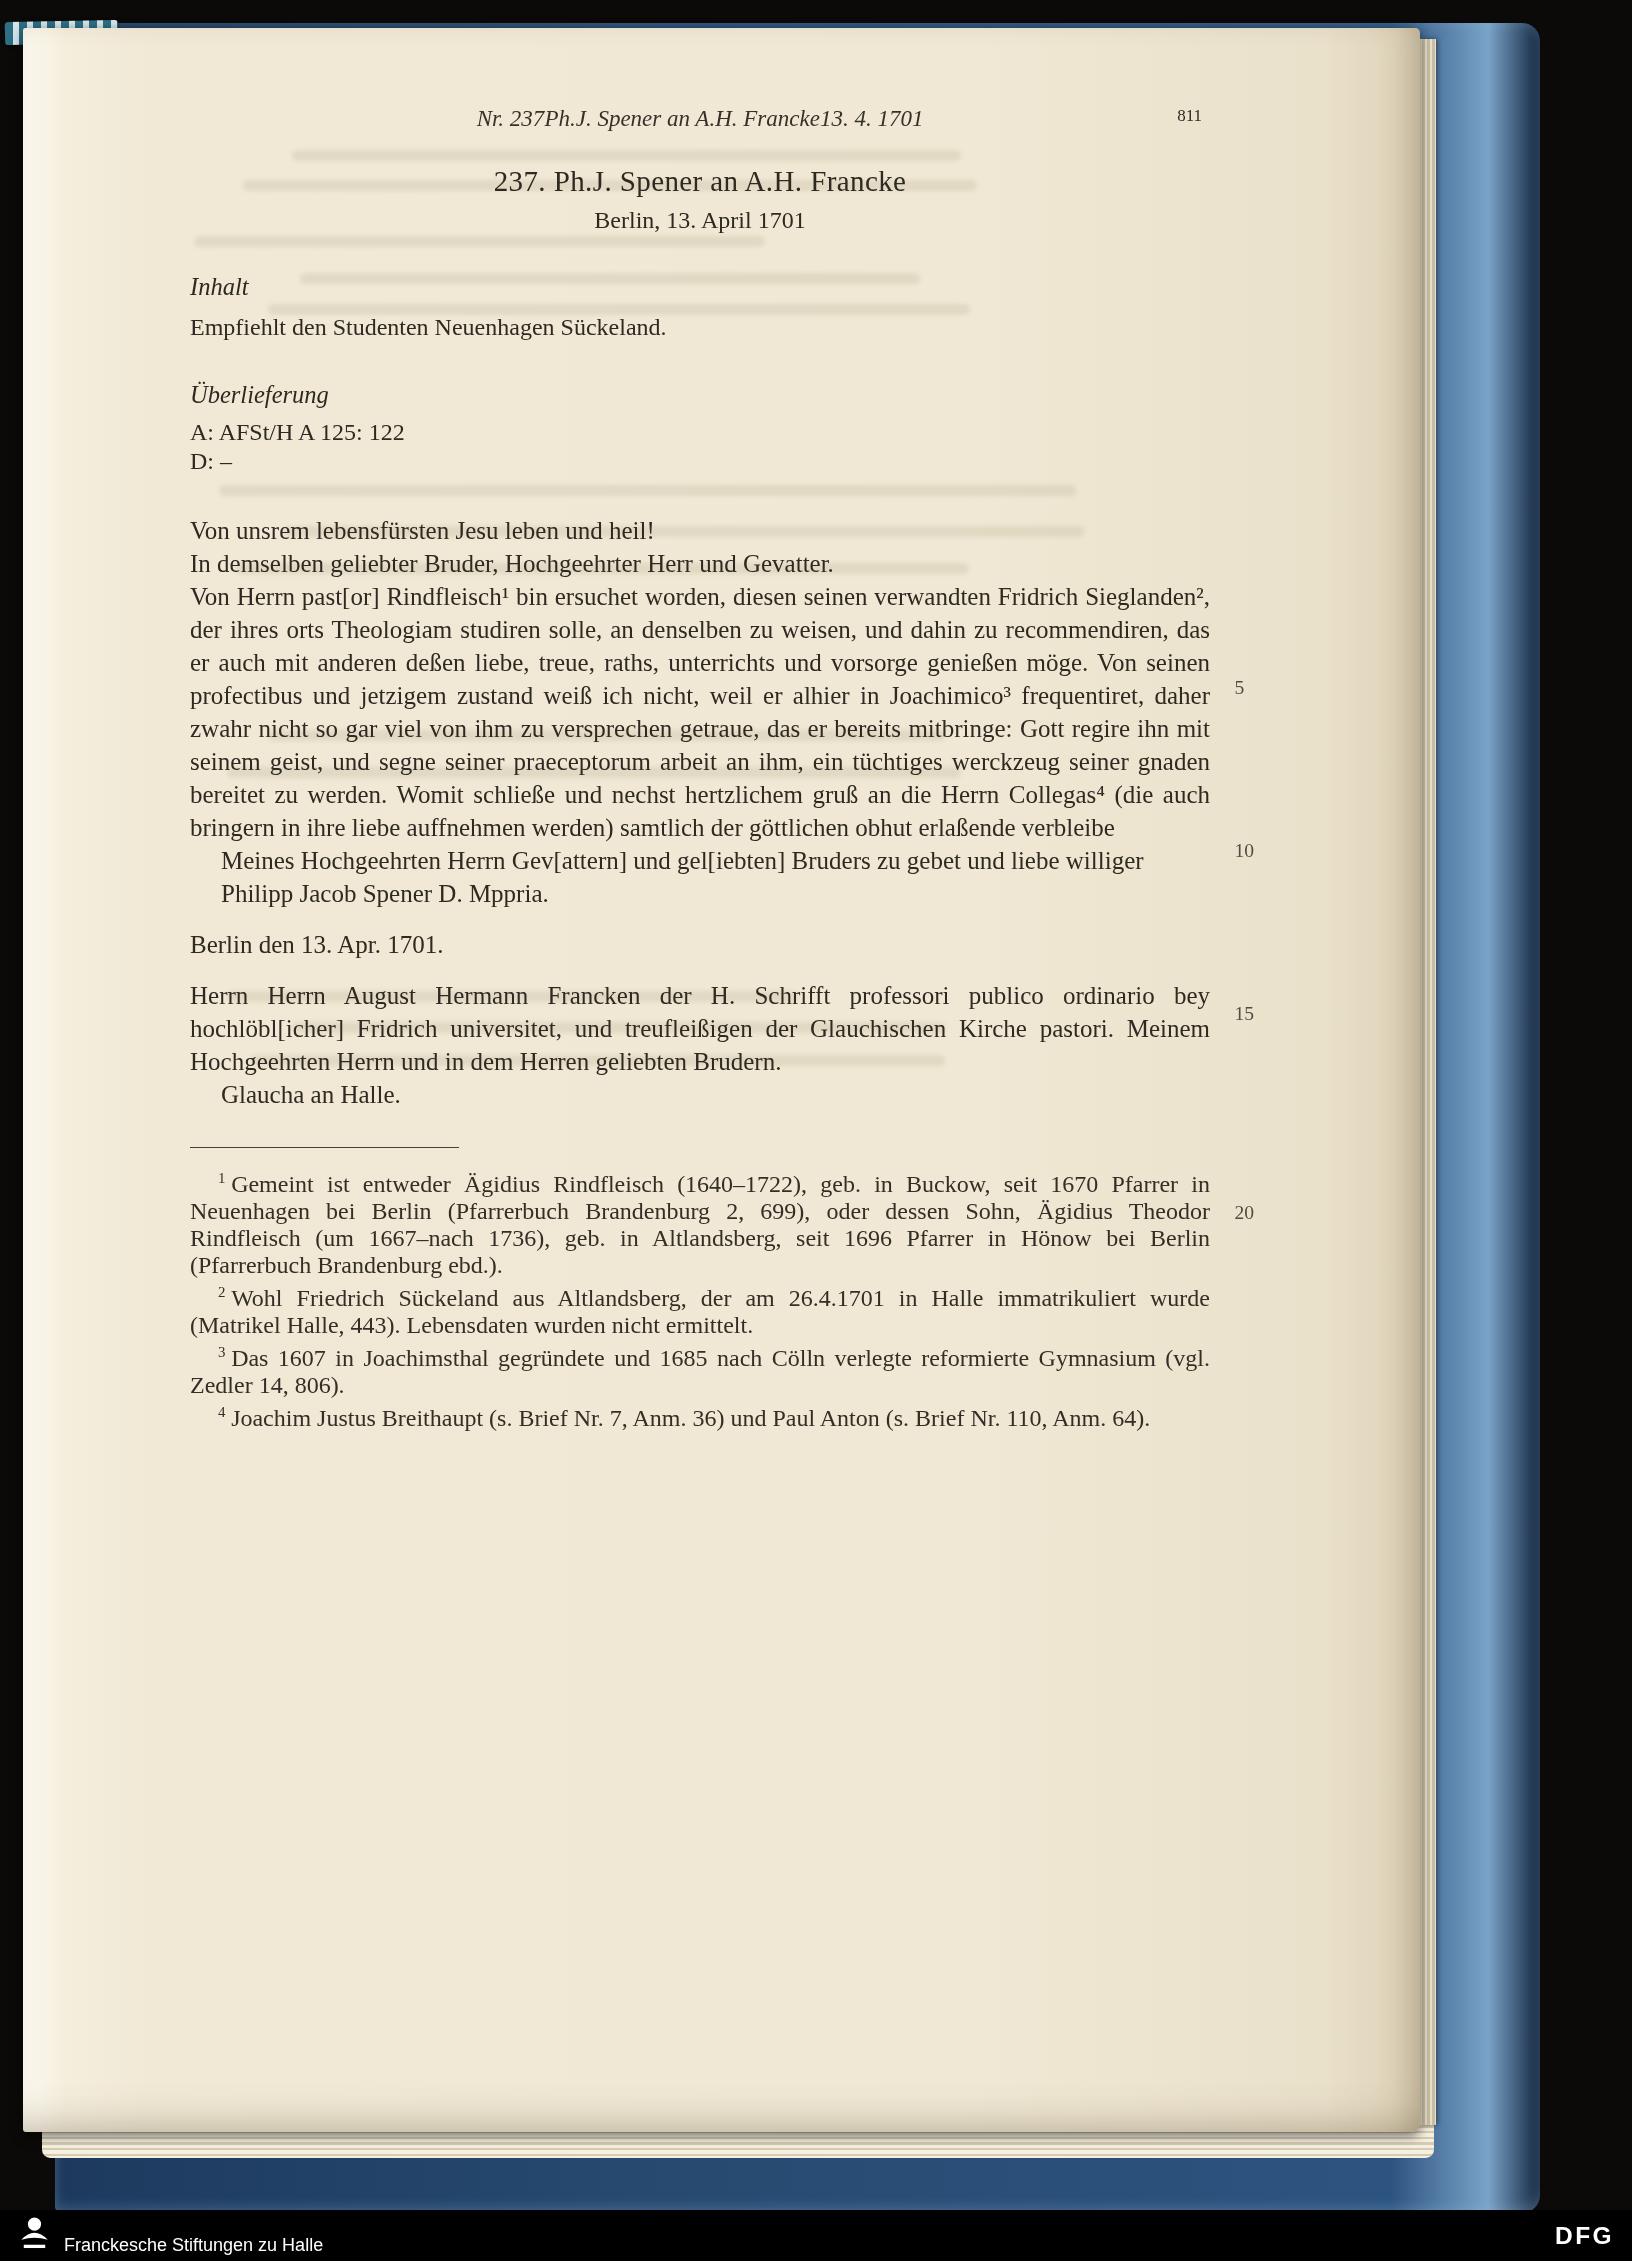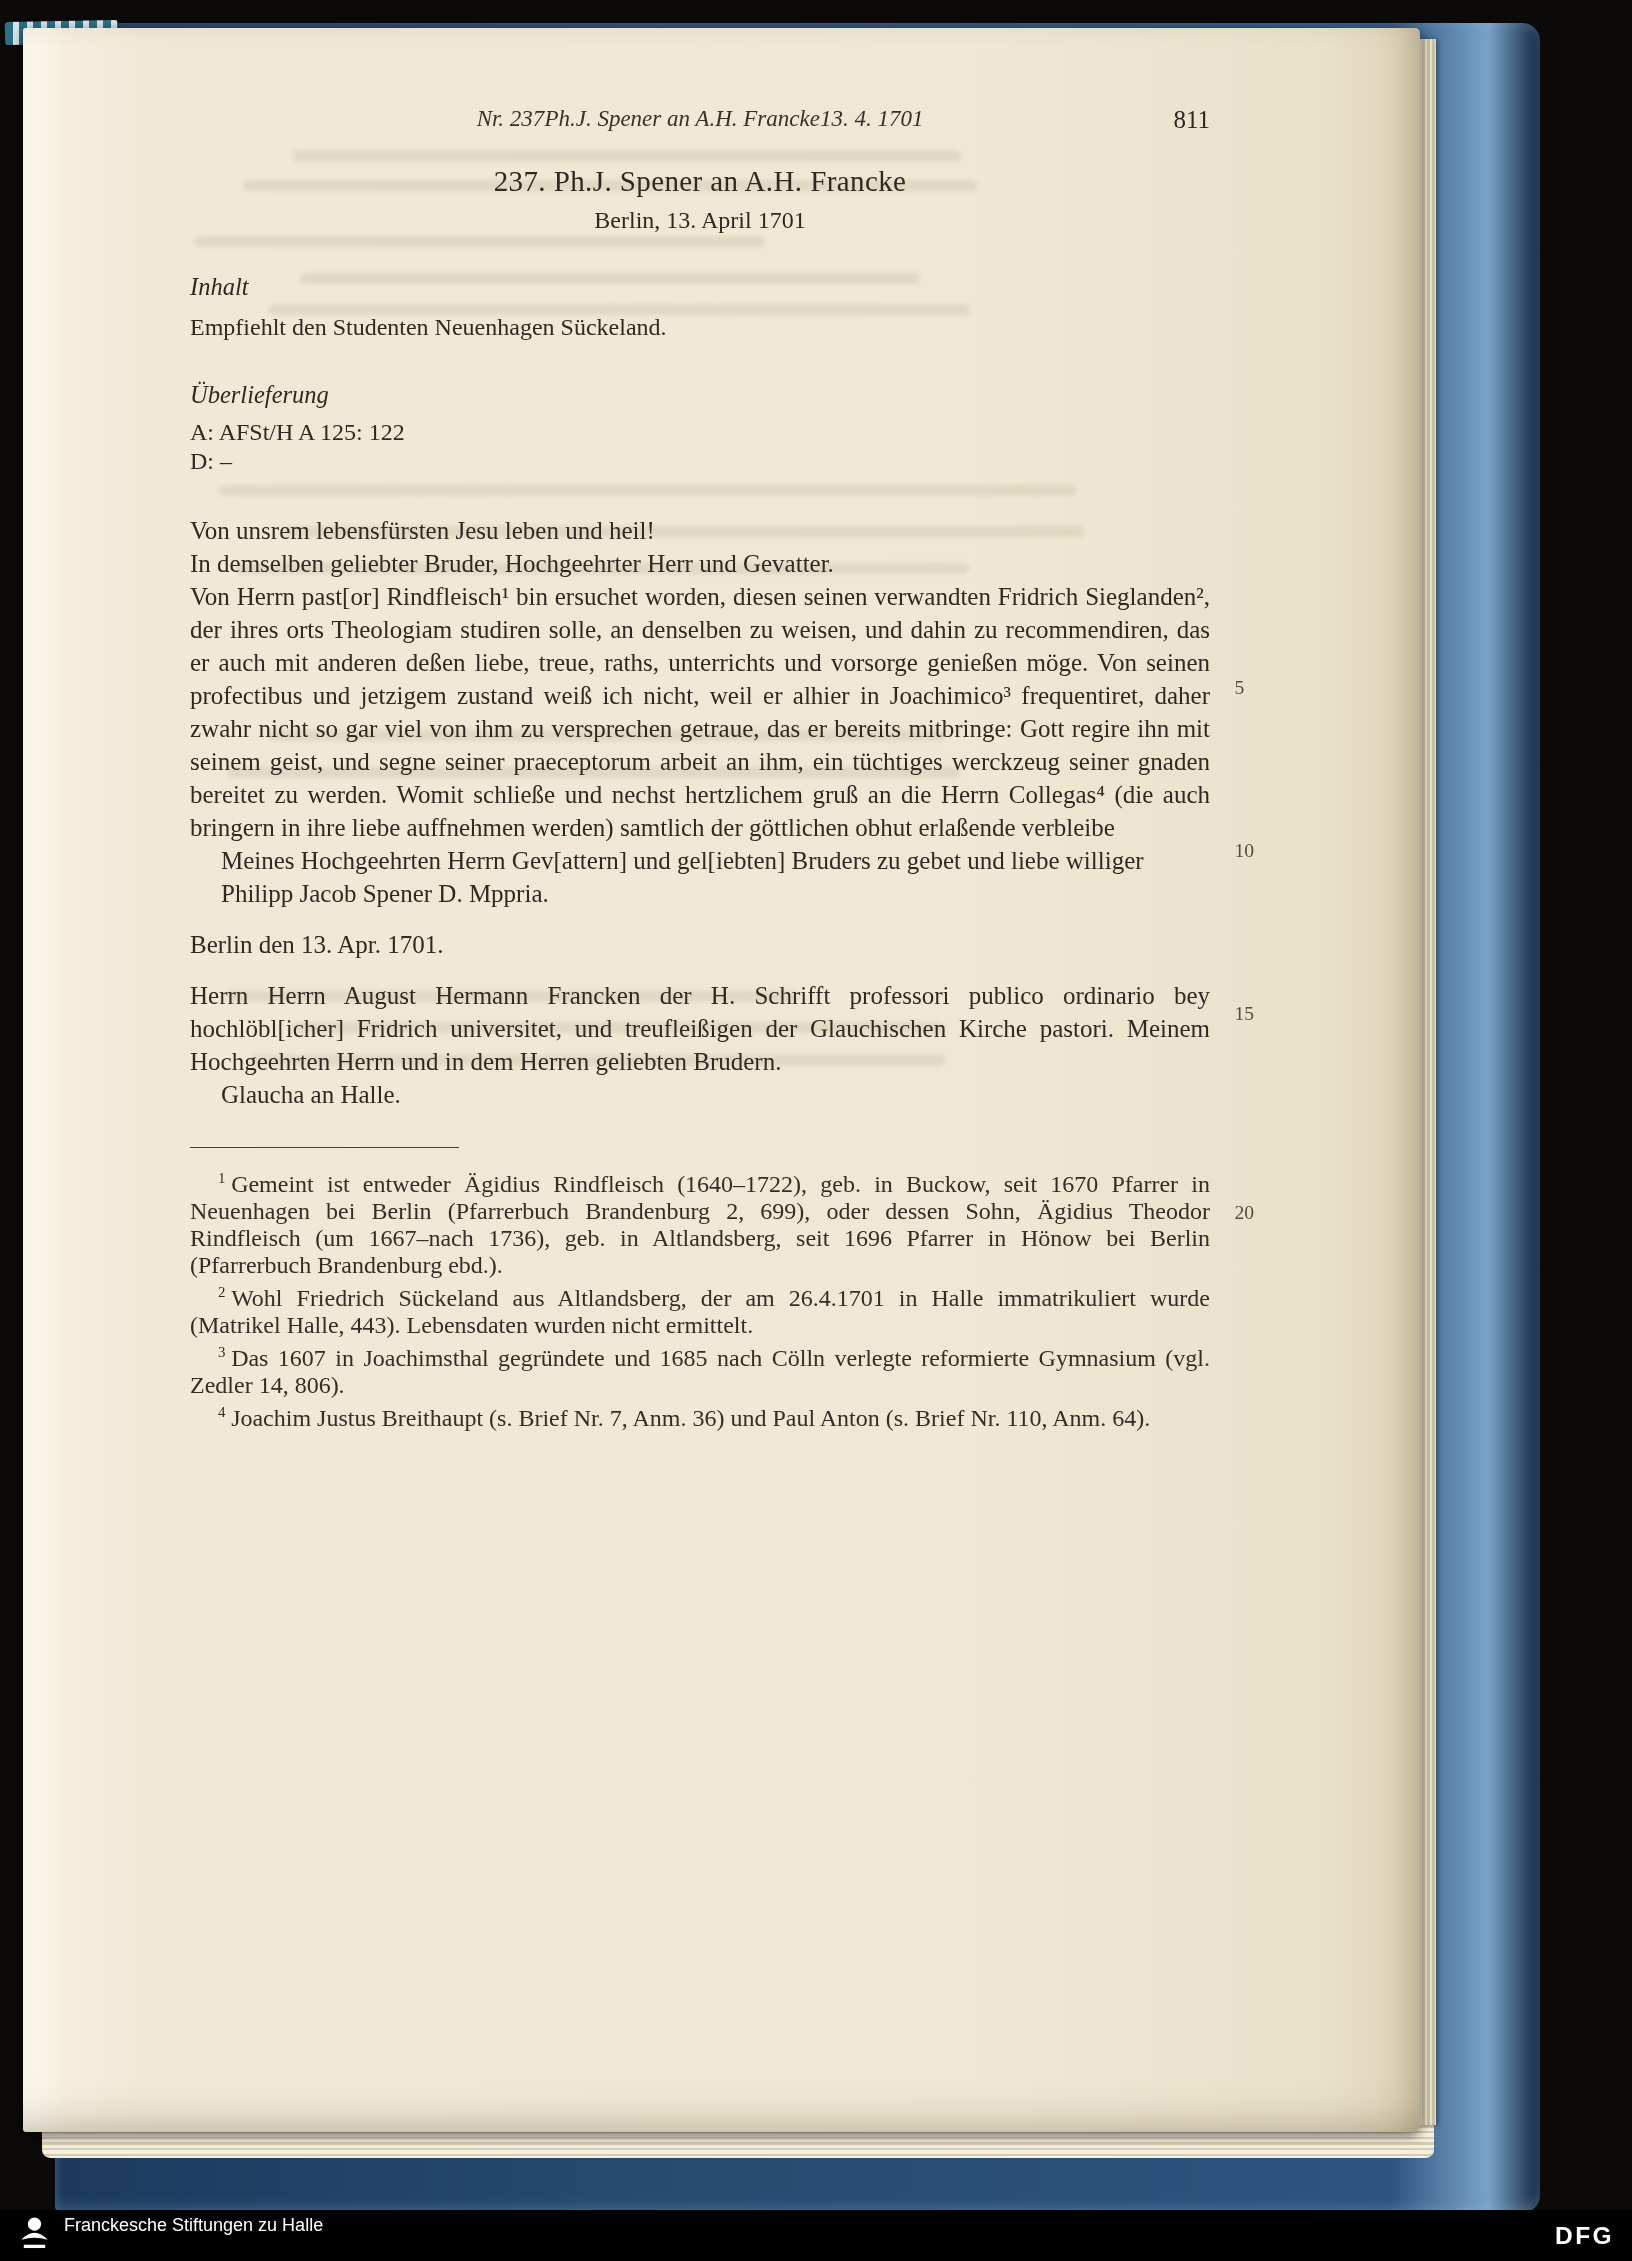--- a/index.html
+++ b/index.html
@@ -56,21 +56,21 @@
   }
 
   
   .text-column{position:absolute;left:167px;top:78px;width:1020px;}
 
   .running-header{position:relative;height:34px;}
   .rh-center{
     display:flex;justify-content:center;
     font-style:italic;font-size:23px;color:#36312a;
   }
-  .pagenum{position:absolute;right:0;top:0;font-size:25px;margin-left:11px;}
+  .pagenum{position:absolute;right:8px;top:0;font-size:17px;margin-left:11px;}
 
   .title{font-size:29px;font-weight:400;text-align:center;margin:24.5px 0 0;letter-spacing:0.4px;}
   .dateline{font-size:24px;text-align:center;margin-top:9.8px;}
 
   .sec-label{font-size:24.5px;font-style:italic;margin-top:39px;}
   .sec-text{font-size:24px;margin-top:11.4px;line-height:29px;}
   .trans{margin-top:0;}
   .trans.first{margin-top:9.8px;}
 
   .letter{position:relative;margin-top:38px;font-size:25px;line-height:33px;}
@@ -98,21 +98,21 @@
   .fn{margin:0;text-indent:28px;}
   .fn sup{font-size:.62em;margin-right:5.7px;}
 
   
   .footer{
     position:absolute;left:0;bottom:0;width:1632px;height:51px;background:#000;
     display:flex;align-items:center;justify-content:space-between;
     padding:0 18px;box-sizing:border-box;z-index:5;
     font-family:"Liberation Sans","DejaVu Sans",sans-serif;color:#fff;
   }
-  .footer-left{display:flex;align-items:flex-start;gap:13px;}
+  .footer-left{display:flex;align-items:flex-end;gap:13px;}
   .footer-text{font-size:18px;}
   .dfg{font-size:24.5px;font-weight:bold;letter-spacing:2.4px;}
 </style>
 </head>
 <body>
 
 <div class="scene">
 
   <div class="cover"></div>
   <div class="stack-bottom"></div>

